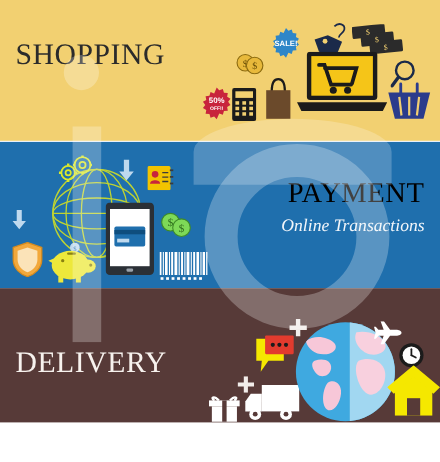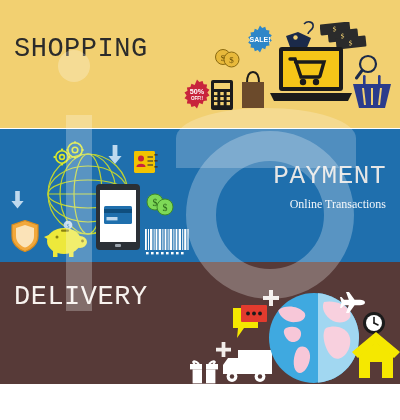--- a/index.html
+++ b/index.html
@@ -8,28 +8,28 @@
 
   #stage { position:relative; width:400px; height:420px; background:#fff; }
 
   
   .banner { position:absolute; left:0; width:400px; overflow:hidden; }
   #banner-shopping { top:0;   height:128px; background:#F2D071; }
   #banner-payment  { top:129px; height:133px; background:#1F6FAD; }
   #banner-delivery { top:262px; height:122px; background:#573A38; }
 
   .txtblock { position:absolute; left:14px; }
-  .bigtitle { font-family:Liberation Mono, monospace; font-weight:400;
+  .bigtitle { font-family:Liberation Serif, serif; font-weight:400;
               letter-spacing:0.5px; line-height:1; }
   .subtitle { font-family:"Liberation Serif", serif; line-height:1; }
 
   #shopping-title { font-size:27px; color:#2B2B2B; }
   #shopping-sub   { font-size:11.5px; color:#3b3127; margin-top:9px; }
-  #payment-title  { font-size:26px; color:#e5e5e5; }
-  #payment-sub    { font-size:12px; color:#F2F6FA; margin-top:9px; }
+  #payment-title  { font-size:26px; color:#000000; }
+  #payment-sub    { font-size:16px; color:#F2F6FA; margin-top:9px;font-style:italic; }
   #delivery-title { font-size:27px; color:#F7F2EE; }
   #delivery-sub   { font-size:12px; color:#F0E7E2; margin-top:9px; }
 
   .right-txt { position:absolute; right:14px; text-align:right; }
 
   
   #wm-bar { position:absolute; left:66px; top:115px; width:26px; height:196px;
             background:rgba(255,255,255,0.26); pointer-events:none; z-index:6; }
   #wm-ring { position:absolute; left:186px; top:131px; width:168px; height:168px;
              border-radius:50%; border:30px solid rgba(255,255,255,0.26);
@@ -314,21 +314,21 @@
             <rect x="26" y="23" width="2.6" height="2.4"></rect>
           <rect x="31" y="23" width="2.6" height="2.4"></rect>
             <rect x="36" y="23" width="2.6" height="2.4"></rect>
         </g>
       </svg>
     </div>
   </div>
 
   <div class="banner" id="banner-delivery">
 
-    <div class="txtblock" style="top:22px;">
+    <div class="txtblock" style="top:54px;">
       <div class="bigtitle" id="delivery-title">DELIVERY</div>
     </div>
 
     <div class="ico" style="left:263px;top:28px;">
       <svg width="16" height="16" viewBox="0 0 16 16">
         <path fill="#F2EDEA" d="M6 0 H10 V6 H16 V10 H10 V16 H6 V10 H0 V6 H6 Z"></path>
       </svg>
     </div>
     <div class="ico" style="left:216px;top:80px;">
       <svg width="15" height="15" viewBox="0 0 16 16">

